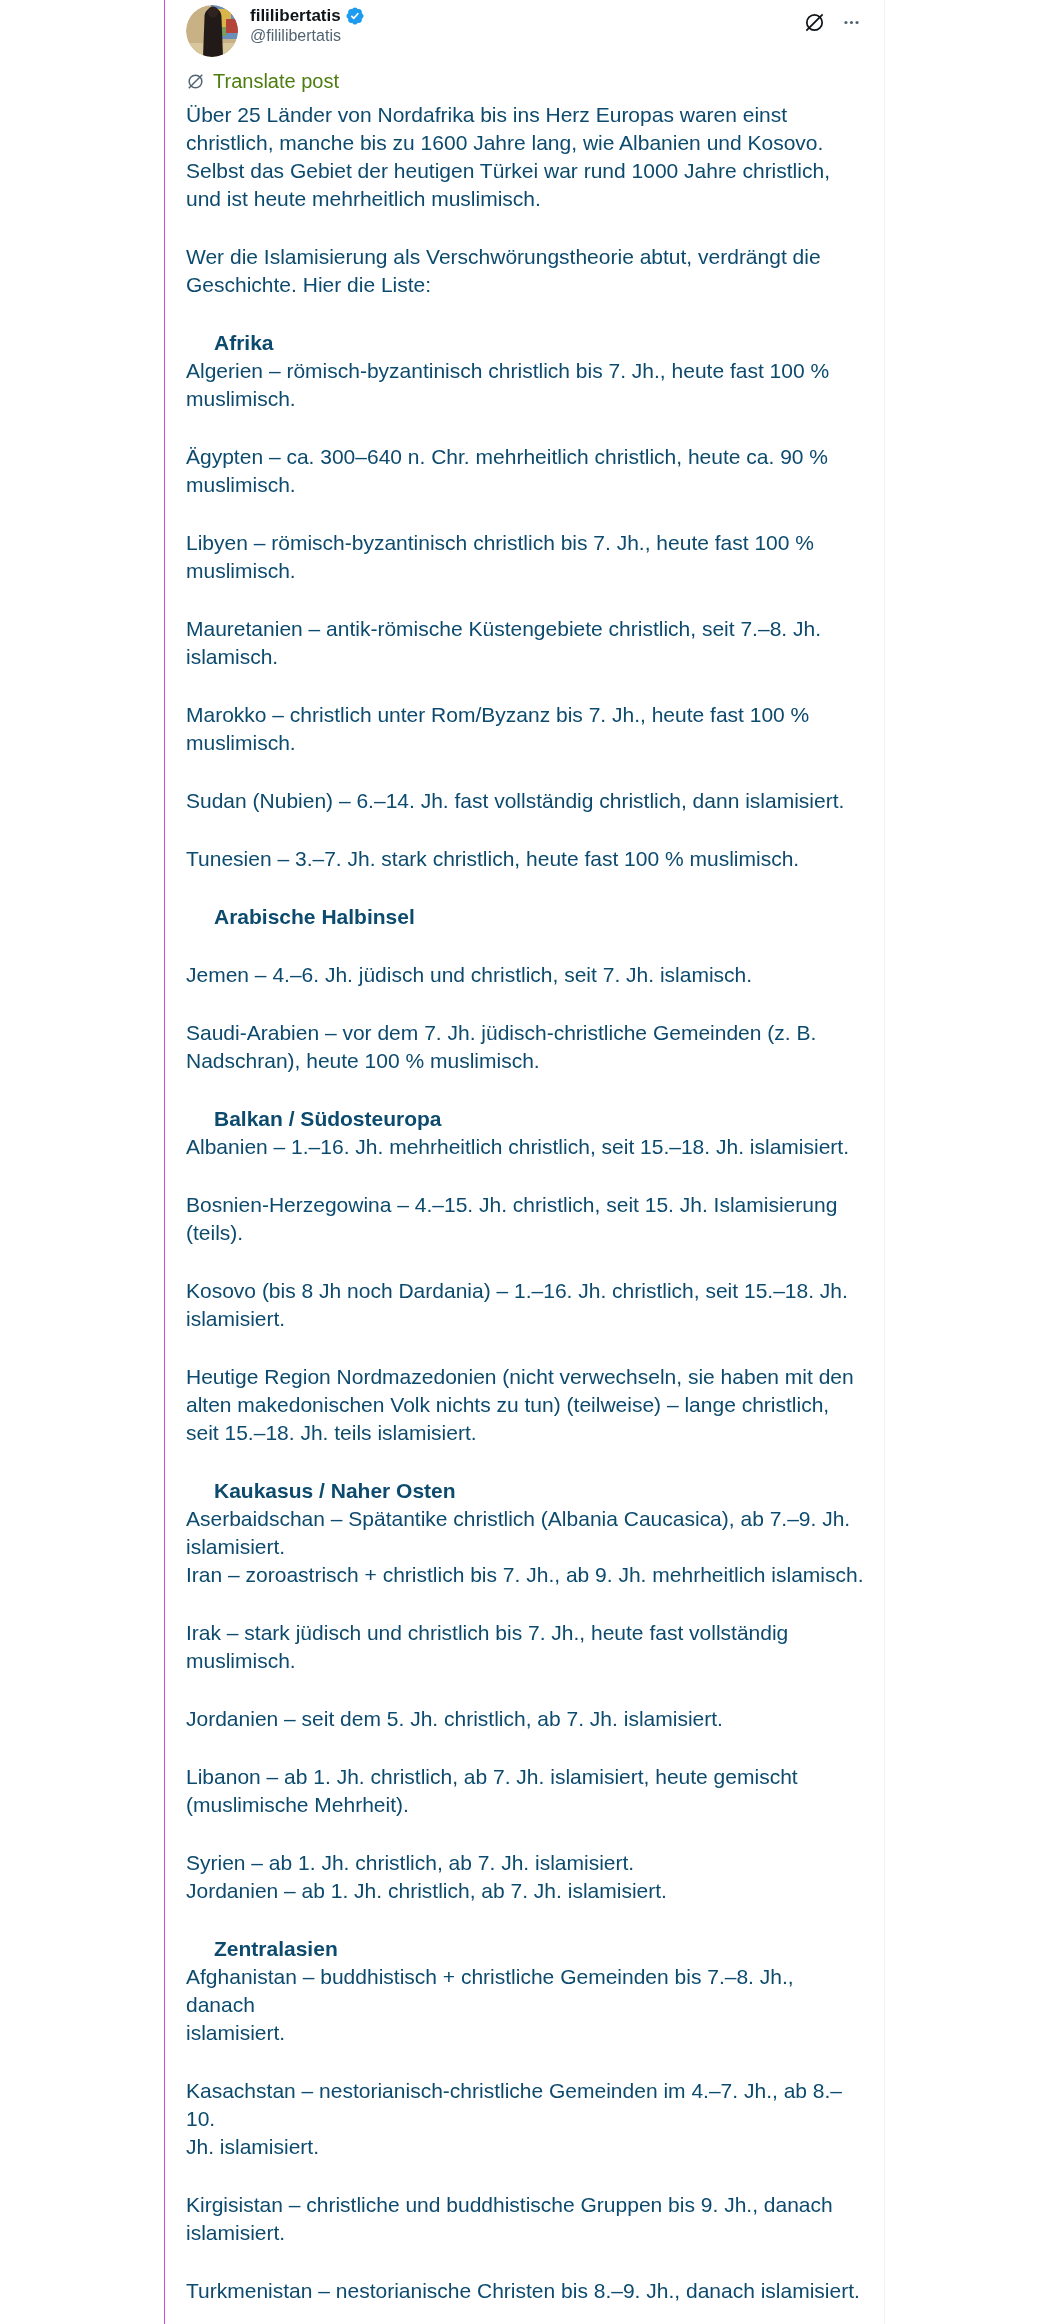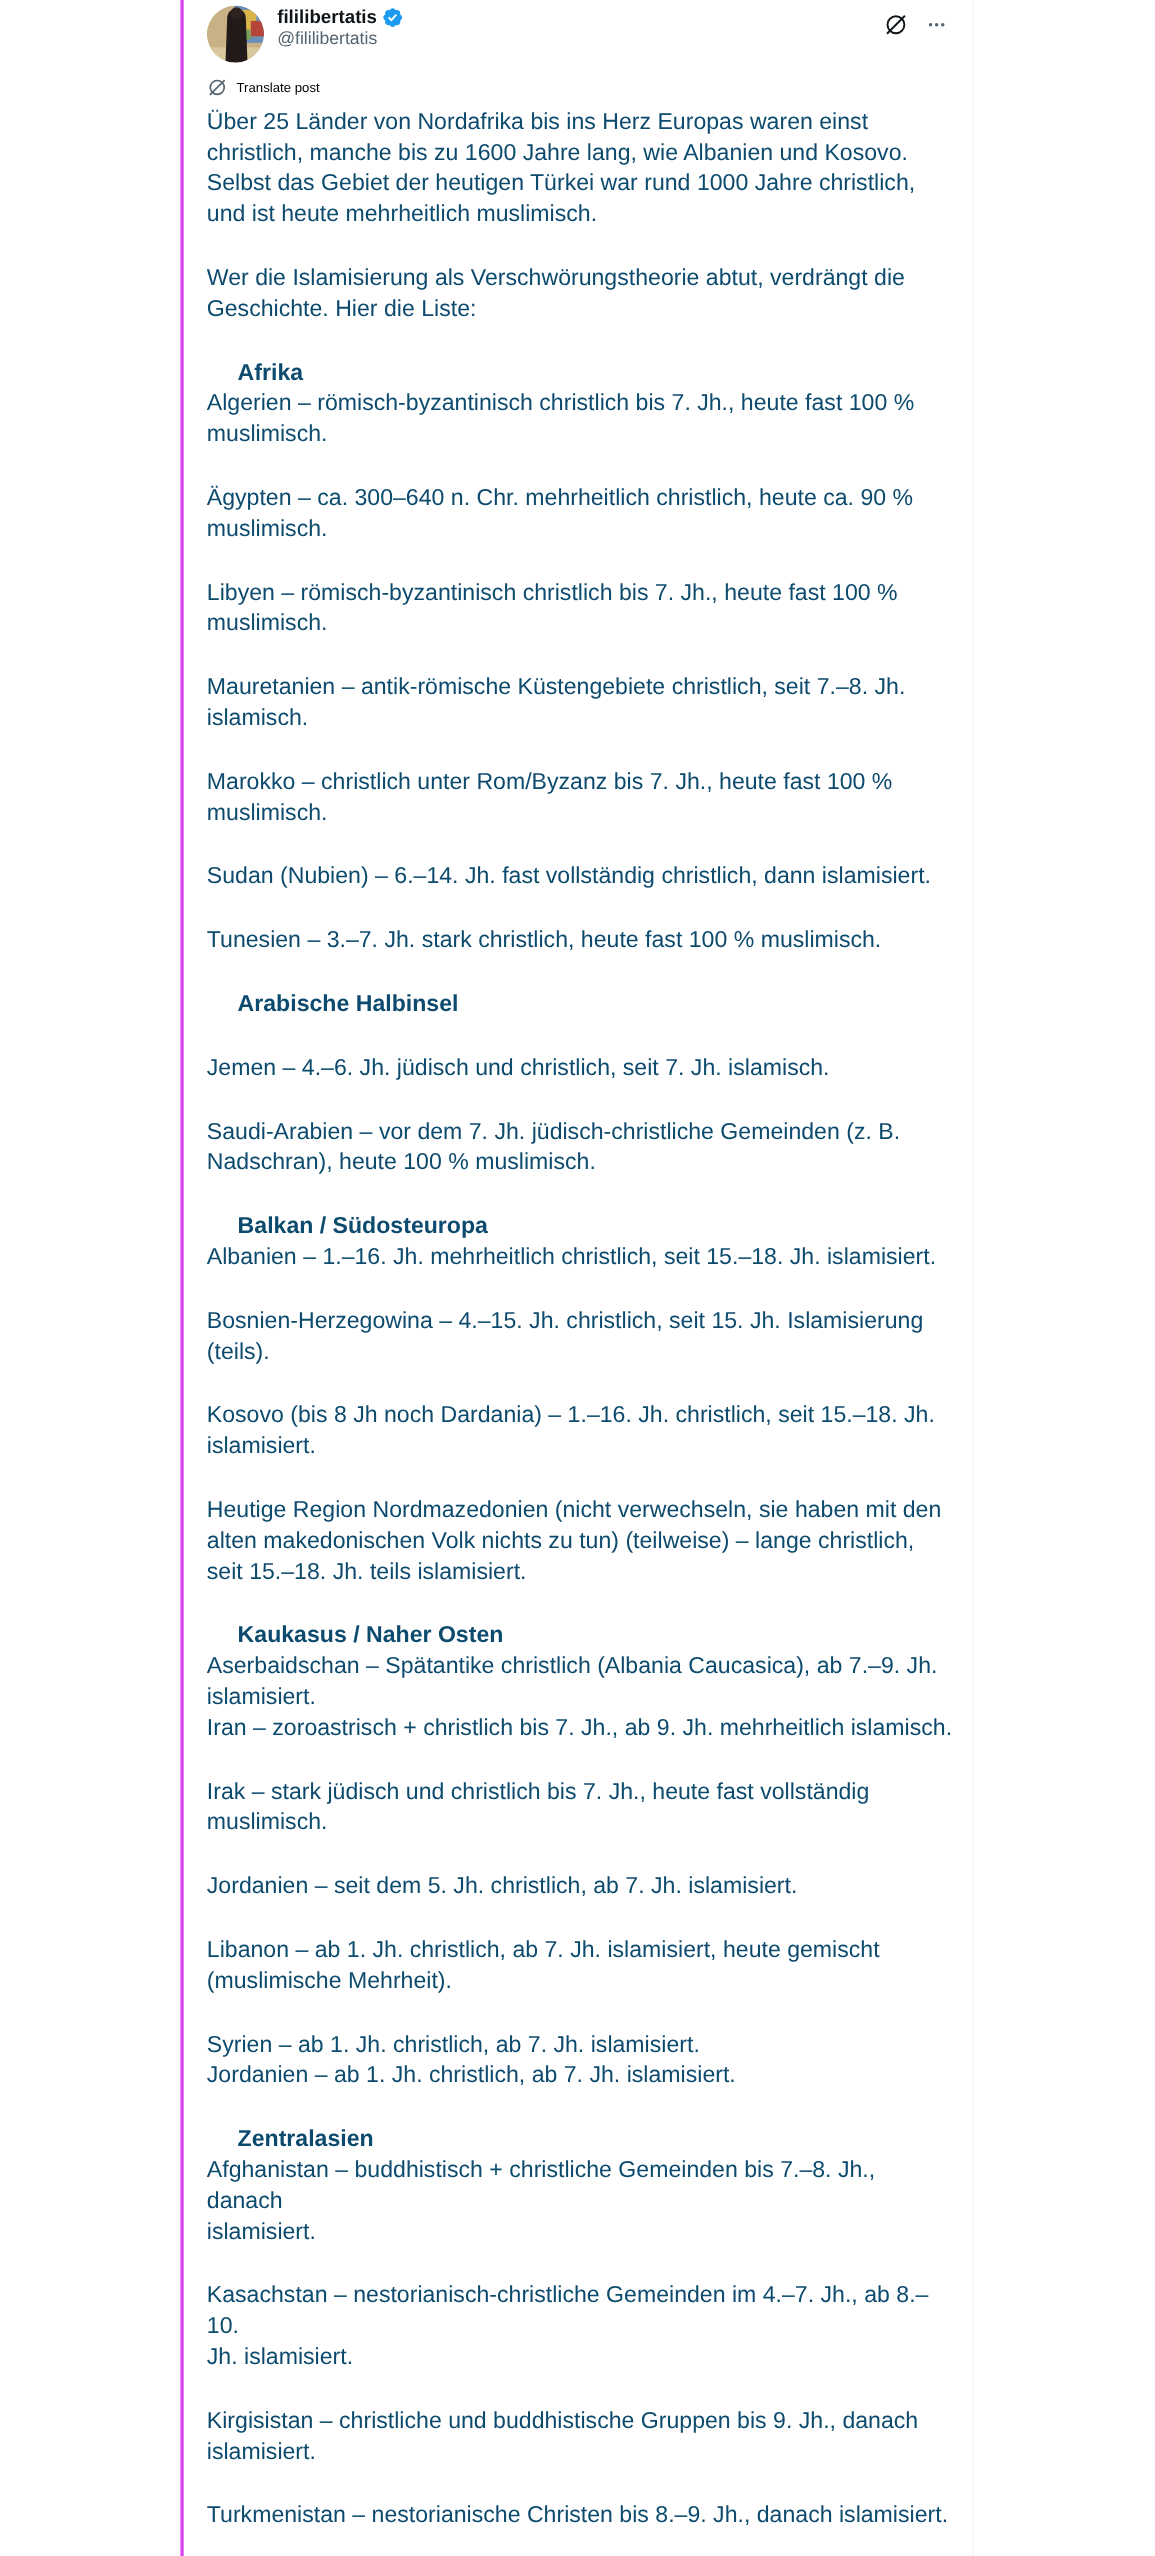--- a/index.html
+++ b/index.html
@@ -12,21 +12,21 @@
     background: #ffffff;
     font-family: "Liberation Sans", sans-serif;
     color: #0f1419;
   }
   .column {
     position: absolute;
     left: 164px;
     top: 0;
     width: 721px;
     height: 2324px;
-    border-left: 3px solid #d946ef;
+    border-left: 1px solid #d946ef;
     border-right: 1px solid #eff3f4;
     background: #ffffff;
     padding: 5px 21px 0 21px;
   }
   .header {
     display: flex;
     align-items: flex-start;
   }
   .avatar {
     width: 52px;
@@ -70,22 +70,22 @@
   }
   .icon-btn { display: inline-flex; cursor: pointer; }
   .translate-row {
     display: flex;
     align-items: center;
     gap: 8px;
     margin-top: 13px;
     cursor: pointer;
   }
   .translate-label {
-    font-size: 12px;
-    color: #000000;
+    font-size: 20px;
+    color: #4d7c0f;
   }
   .post-body {
     margin-top: 8px;
     font-size: 21px;
     line-height: 28px;
     color: #0c4a6e;
     width: 679px;
   }
   .block {
     white-space: pre-line;

